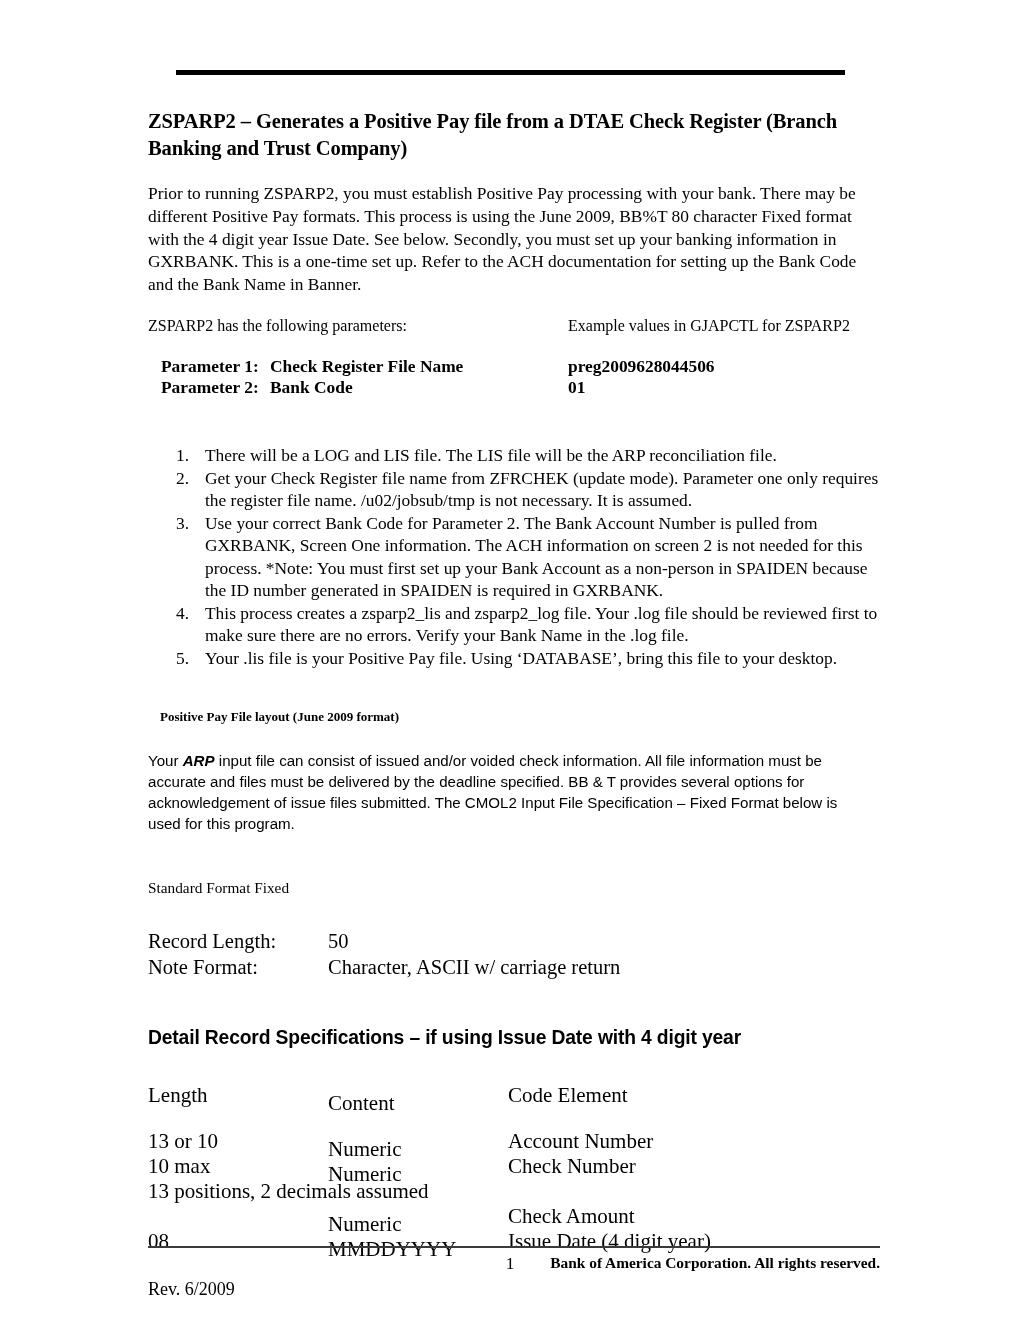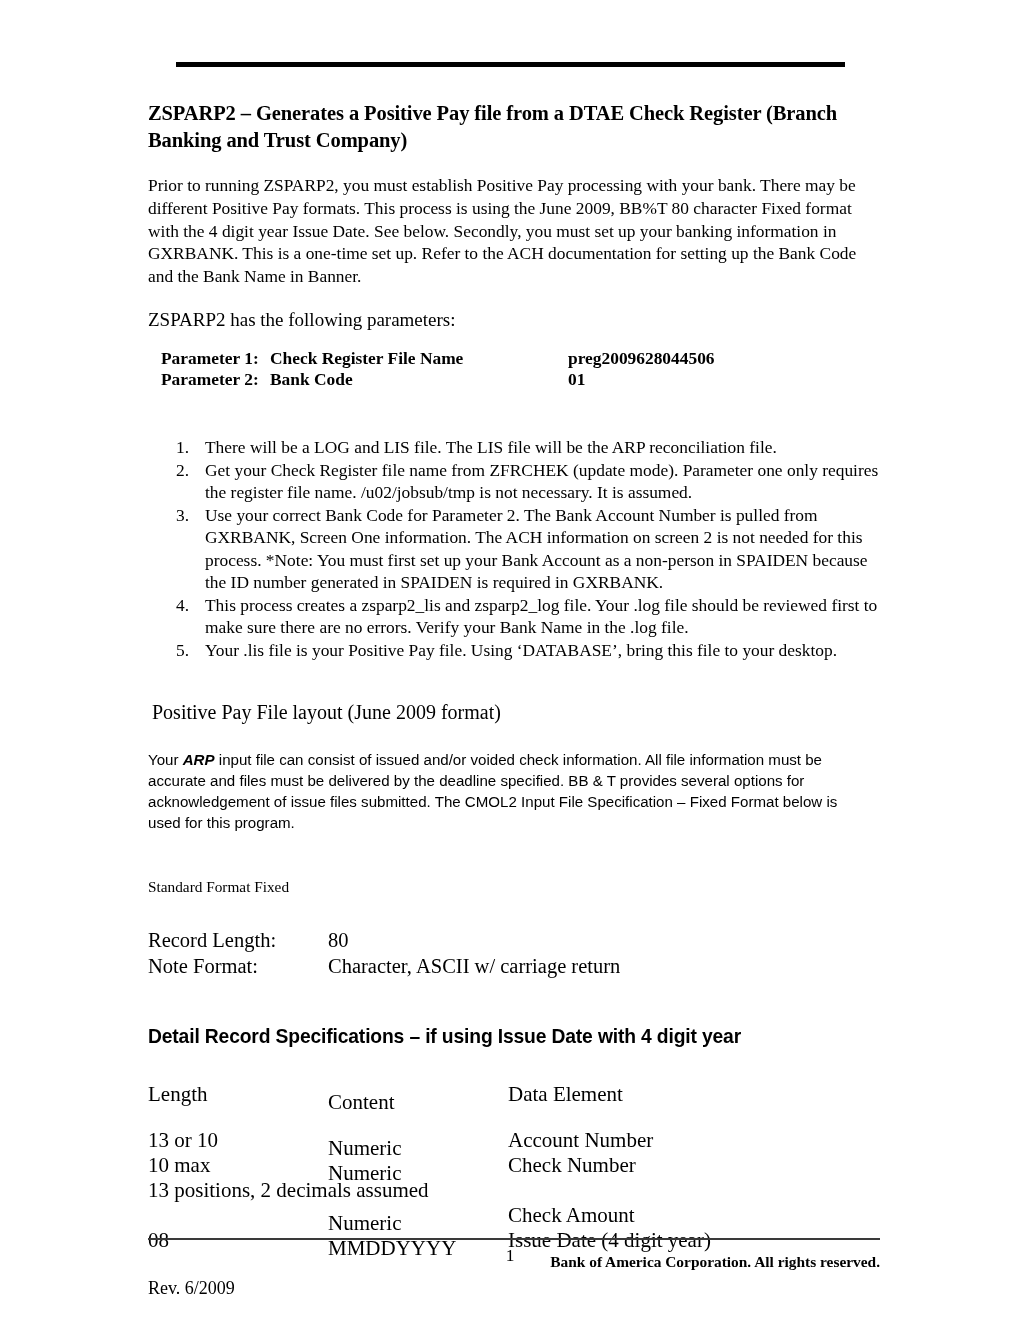--- a/index.html
+++ b/index.html
@@ -11,21 +11,21 @@
     width: 1020px;
     height: 1320px;
     position: relative;
     font-family: "Liberation Serif", "DejaVu Serif", serif;
     color: #000000;
     overflow: hidden;
   }
 
   .page {
     position: absolute;
-    left: 0; top: 0;
+    left: 0; top: 8px;
     width: 1020px;
     height: 1152px;
   }
 
   
   .header-rule {
     position: absolute;
     left: 176px;
     top: 62px;
     width: 669px;
@@ -59,21 +59,21 @@
   }
 
   p.body-par {
     font-size: 17.4px;
     line-height: 1.31;
     margin: 0 0 20px 0;
     text-align: left;
   }
 
   .param-intro {
-    font-size: 19px;
+    font-size: 16px;
     line-height: 1.31;
     margin: 8px 0 18px 0;
     position: relative;
     height: 22px;
   }
   .param-intro .left { position: absolute; left: 0; top: 0; }
   .param-intro .right { position: absolute; left: 420px; top: 0; }
 
   .param-row {
     position: relative;
@@ -103,23 +103,23 @@
     position: absolute;
     left: 28px;
     top: 0;
     width: 22px;
     text-align: left;
   }
 
   
   .sans-head {
     font-family: "Liberation Serif", "DejaVu Serif", serif;
-    font-size: 20px;
-    font-weight: normal;
-    margin: 40px 0 0 4px;
+    font-size: 13px;
+    font-weight: bold;
+    margin: 40px 0 0 12px;
   }
   p.sans-par {
     font-family: "Liberation Sans", "DejaVu Sans", sans-serif;
     font-size: 15.1px;
     line-height: 1.38;
     margin: 26px 15px 0 0;
   }
   p.sans-par b i, p.sans-par .bi {
     font-weight: bold;
     font-style: italic;
@@ -202,20 +202,21 @@
   <div class="header-rule"></div>
 
   <div class="content">
 
     <h1 class="doc-title">ZSPARP2 – Generates a Positive Pay file from a DTAE Check Register (Branch Banking and Trust Company)</h1>
 
     <p class="body-par">Prior to running ZSPARP2, you must establish Positive Pay processing with your bank.  There may be different Positive Pay formats.  This process is using the June 2009, BB%T 80 character Fixed format with the 4 digit year Issue Date.   See below.  Secondly, you must set up your banking information in GXRBANK.   This is a one-time set up.  Refer to the ACH documentation for setting up the Bank Code and the Bank Name in Banner.</p>
 
     <div class="param-intro">
       <span class="left">ZSPARP2 has the following parameters:</span>
+      <span class="right">Example values in GJAPCTL for ZSPARP2</span>
     </div>
 
     <div class="param-row">
       <span class="c1">Parameter 1:</span>
       <span class="c2">Check Register File Name</span>
       <span class="c3">preg2009628044506</span>
     </div>
     <div class="param-row">
       <span class="c1">Parameter 2:</span>
       <span class="c2">Bank Code</span>
@@ -247,35 +248,35 @@
 
     <div class="sans-head">Positive Pay File layout (June 2009 format)</div>
 
     <p class="sans-par"><span>Your </span><span class="bi">ARP</span><span> input file can consist of issued and/or voided check information.  All file information must be accurate and files must be delivered by the deadline specified.  BB &amp; T provides several options for acknowledgement of issue files submitted.  The CMOL2 Input File Specification – Fixed Format below is used for this program.</span></p>
 
     <div class="small-line">Standard Format Fixed</div>
 
     <div class="kv-block">
       <div class="kv">
         <span class="k">Record Length:</span>
-        <span class="v">80</span>
+        <span class="v">50</span>
       </div>
       <div class="kv">
         <span class="k">Note Format:</span>
         <span class="v">Character, ASCII w/ carriage return</span>
       </div>
     </div>
 
     <h2 class="sec-head">Detail Record Specifications – if using Issue Date with 4 digit year</h2>
 
     <div class="dtable">
       <div class="drow">
         <span class="col-a">Length</span>
         <span class="col-b">Content</span>
-        <span class="col-c">Data Element</span>
+        <span class="col-c">Code Element</span>
       </div>
 
       <div class="drow-gap"></div>
 
       <div class="drow">
         <span class="col-a">13 or 10</span>
         <span class="col-b">Numeric</span>
         <span class="col-c">Account Number</span>
       </div>
       <div class="drow">

